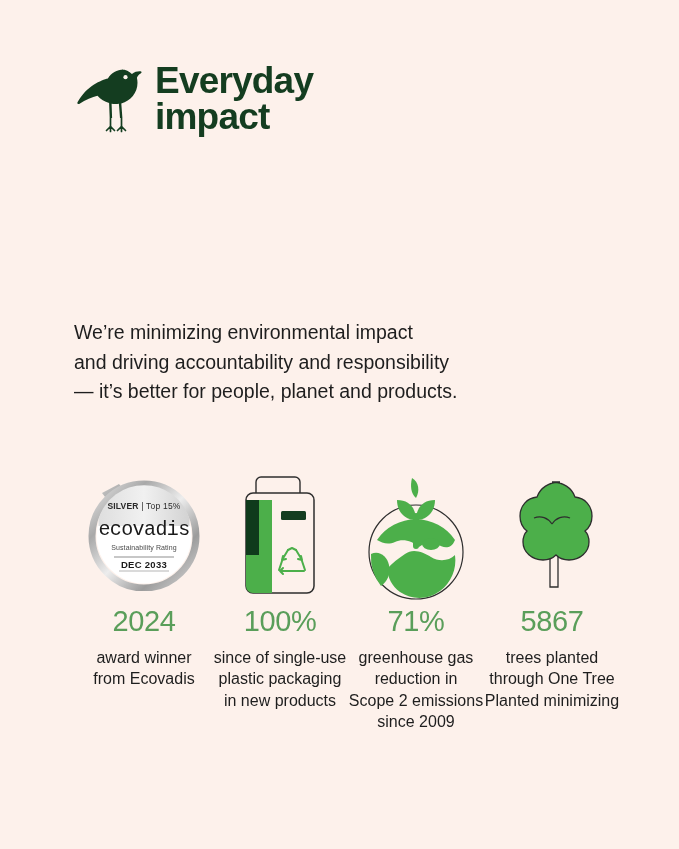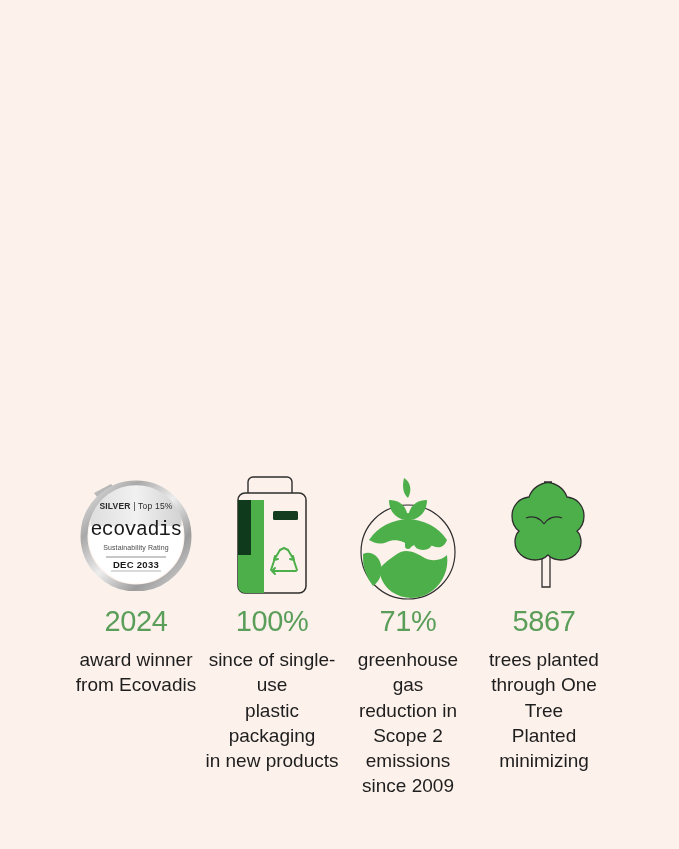--- a/index.html
+++ b/index.html
@@ -29,29 +29,29 @@
 
   
   .body-copy {
     position:absolute; left:74px; top:318px; width:470px;
     font-size:19.5px; line-height:1.52; color:#1E1E1E;
   }
 
   
   .stats {
     position:absolute; left:60px; top:462px; width:560px;
-    display:flex; justify-content:center; align-items:flex-start;
+    display:flex; justify-content:flex-end; align-items:flex-start;
   }
   .stat { width:136px; display:flex; flex-direction:column; align-items:center; }
   .stat-icon { height:145px; display:flex; align-items:center; justify-content:center; }
   .stat-number {
     font-size:29px; color:#5A9E5A; letter-spacing:-0.4px; line-height:1;
   }
   .stat-caption {
-    margin-top:11px; font-size:19px; line-height:1.33; color:#1E1E1E; text-align:center;
+    margin-top:11px; font-size:16px; line-height:1.33; color:#1E1E1E; text-align:center;
   }
 
   
   .badge { position:relative; width:112px; height:112px; }
   .badge svg { display:block; }
   .badge-text { position:absolute; inset:0; }
   .badge-tier {
     position:absolute; top:22px; left:0; right:0; text-align:center;
     font-size:8.5px; font-weight:bold; color:#2A2A2A; letter-spacing:0.2px;
   }
@@ -67,22 +67,45 @@
   .badge-date {
     position:absolute; top:80px; left:0; right:0; text-align:center;
     font-size:9.5px; font-weight:bold; color:#1A1A1A; letter-spacing:0.3px;
   }
 </style>
 </head>
 <body>
 
 <div class="page">
 
-
-
+  <div class="logo">
+    <span class="logo-bird">
+      <svg viewBox="0 0 66 74" width="66" height="74" aria-hidden="true">
+        <path fill="#143D20" d="M47.5 7.5c-6.6 0-12.4 3.6-15.6 8.9C25.6 18 10.5 23.6 1.5 40.3c-.6 1.1.6 2.3 1.7 1.6 6.5-4.2 13-6.7 18.3-8.1 3.1 3.4 7.1 6 11.6 7.3l.6 14.8h2.4l-.5-14.2c1.3.2 2.6.3 4 .3 1.1 0 2.2-.1 3.3-.2l1.1 14.1h2.4l-1.1-14.5c9.3-2.2 16.2-10.6 16.2-20.6 0-1.7-.2-3.4-.6-5 .5-1.3 1.7-3.1 4.1-4.5.9-.5.6-1.9-.5-2-2.4-.2-5.9.3-8.6 2.7-2.6-2.7-6.2-4.5-10.4-4.5z"></path>
+        <circle cx="49.5" cy="15.2" r="2.1" fill="#FDF1EB"></circle>
+        <g stroke="#143D20" stroke-width="1.7" fill="none" stroke-linecap="round">
+          <path d="M34.5 56.5v8"></path>
+          <path d="M34.5 64.5l-4 4M34.5 64.5l4 4M34.5 64.5v5"></path>
+          <path d="M45.5 56.5v8"></path>
+          <path d="M45.5 64.5l-4 4M45.5 64.5l4 4M45.5 64.5v5"></path>
+        </g>
+      </svg>
+    </span>
+    <div class="logo-words">
+      <div>Everyday</div>
+      <div>impact</div>
+    </div>
+  </div>
+
+
+  <div class="body-copy">
+    <div>We’re minimizing environmental impact</div>
+    <div>and driving accountability and responsibility</div>
+    <div>— it’s better for people, planet and products.</div>
+  </div>
 
   <div class="stats">
 
     <div class="stat">
       <div class="stat-icon">
         <div class="badge">
           <svg viewBox="0 0 112 112" width="112" height="112" aria-hidden="true">
             <defs>
               <linearGradient id="ringg" x1="0" y1="0" x2="1" y2="1">
                 <stop offset="0" stop-color="#E8E8E8"></stop>

